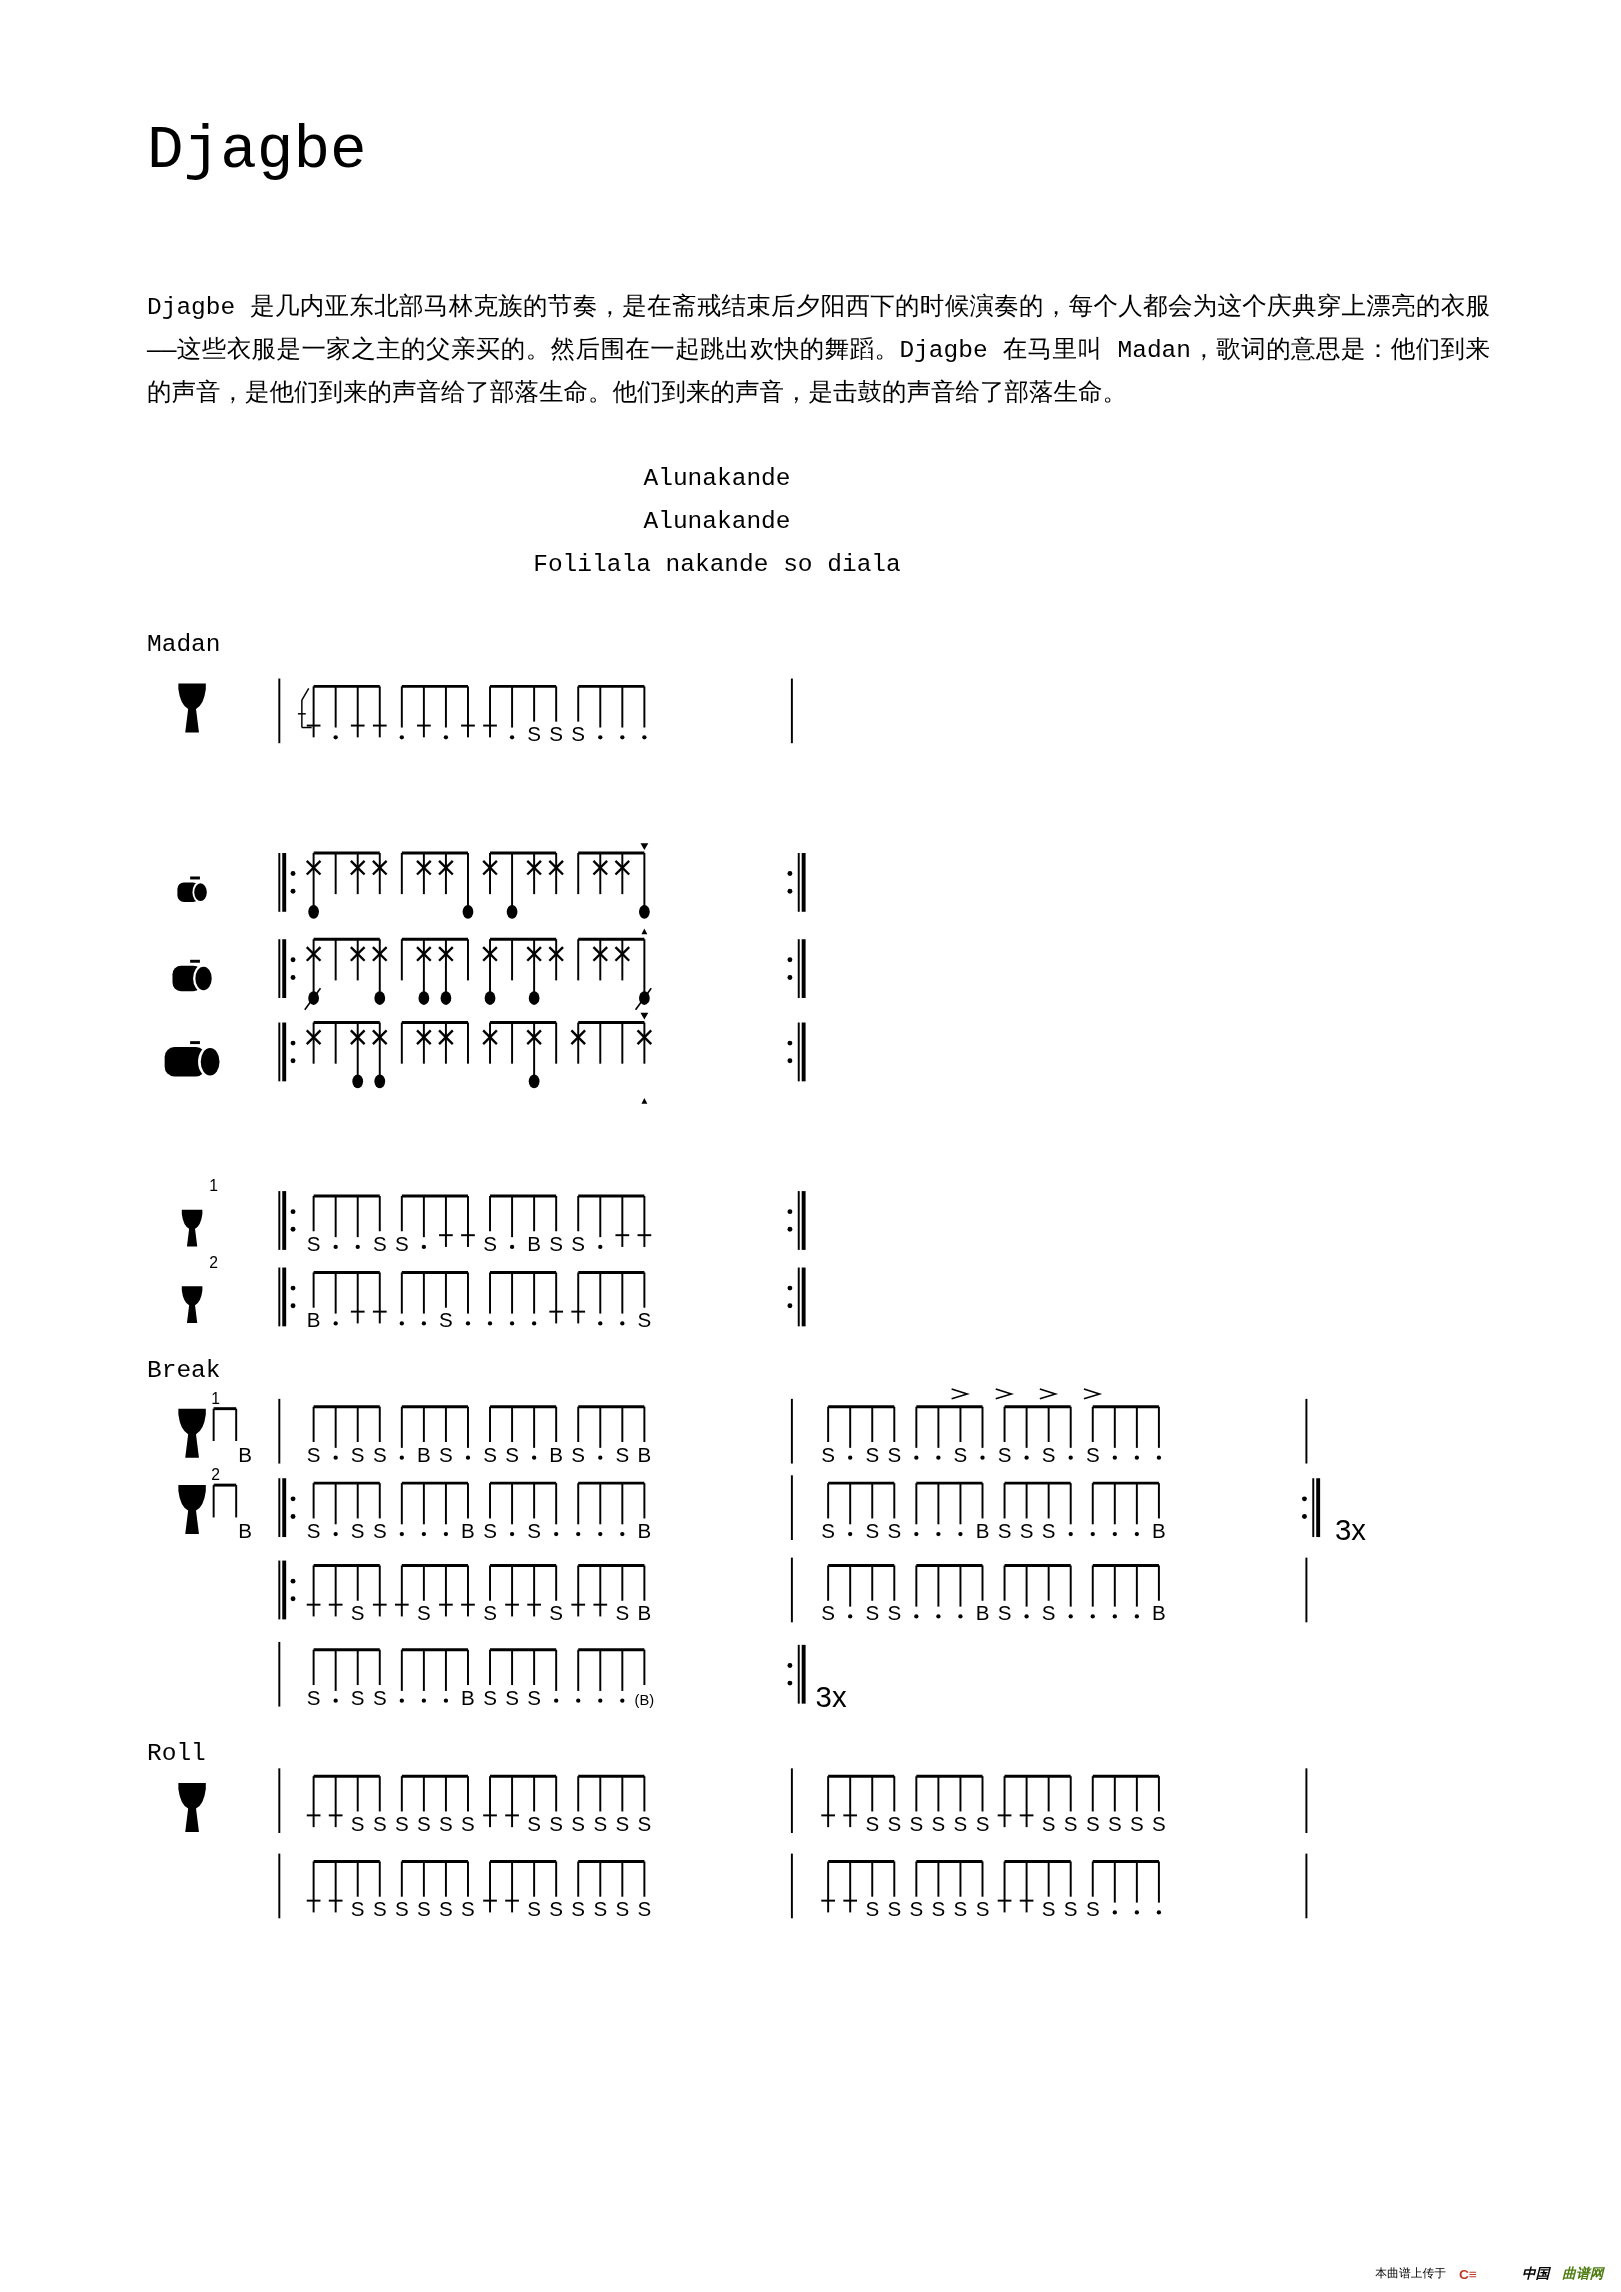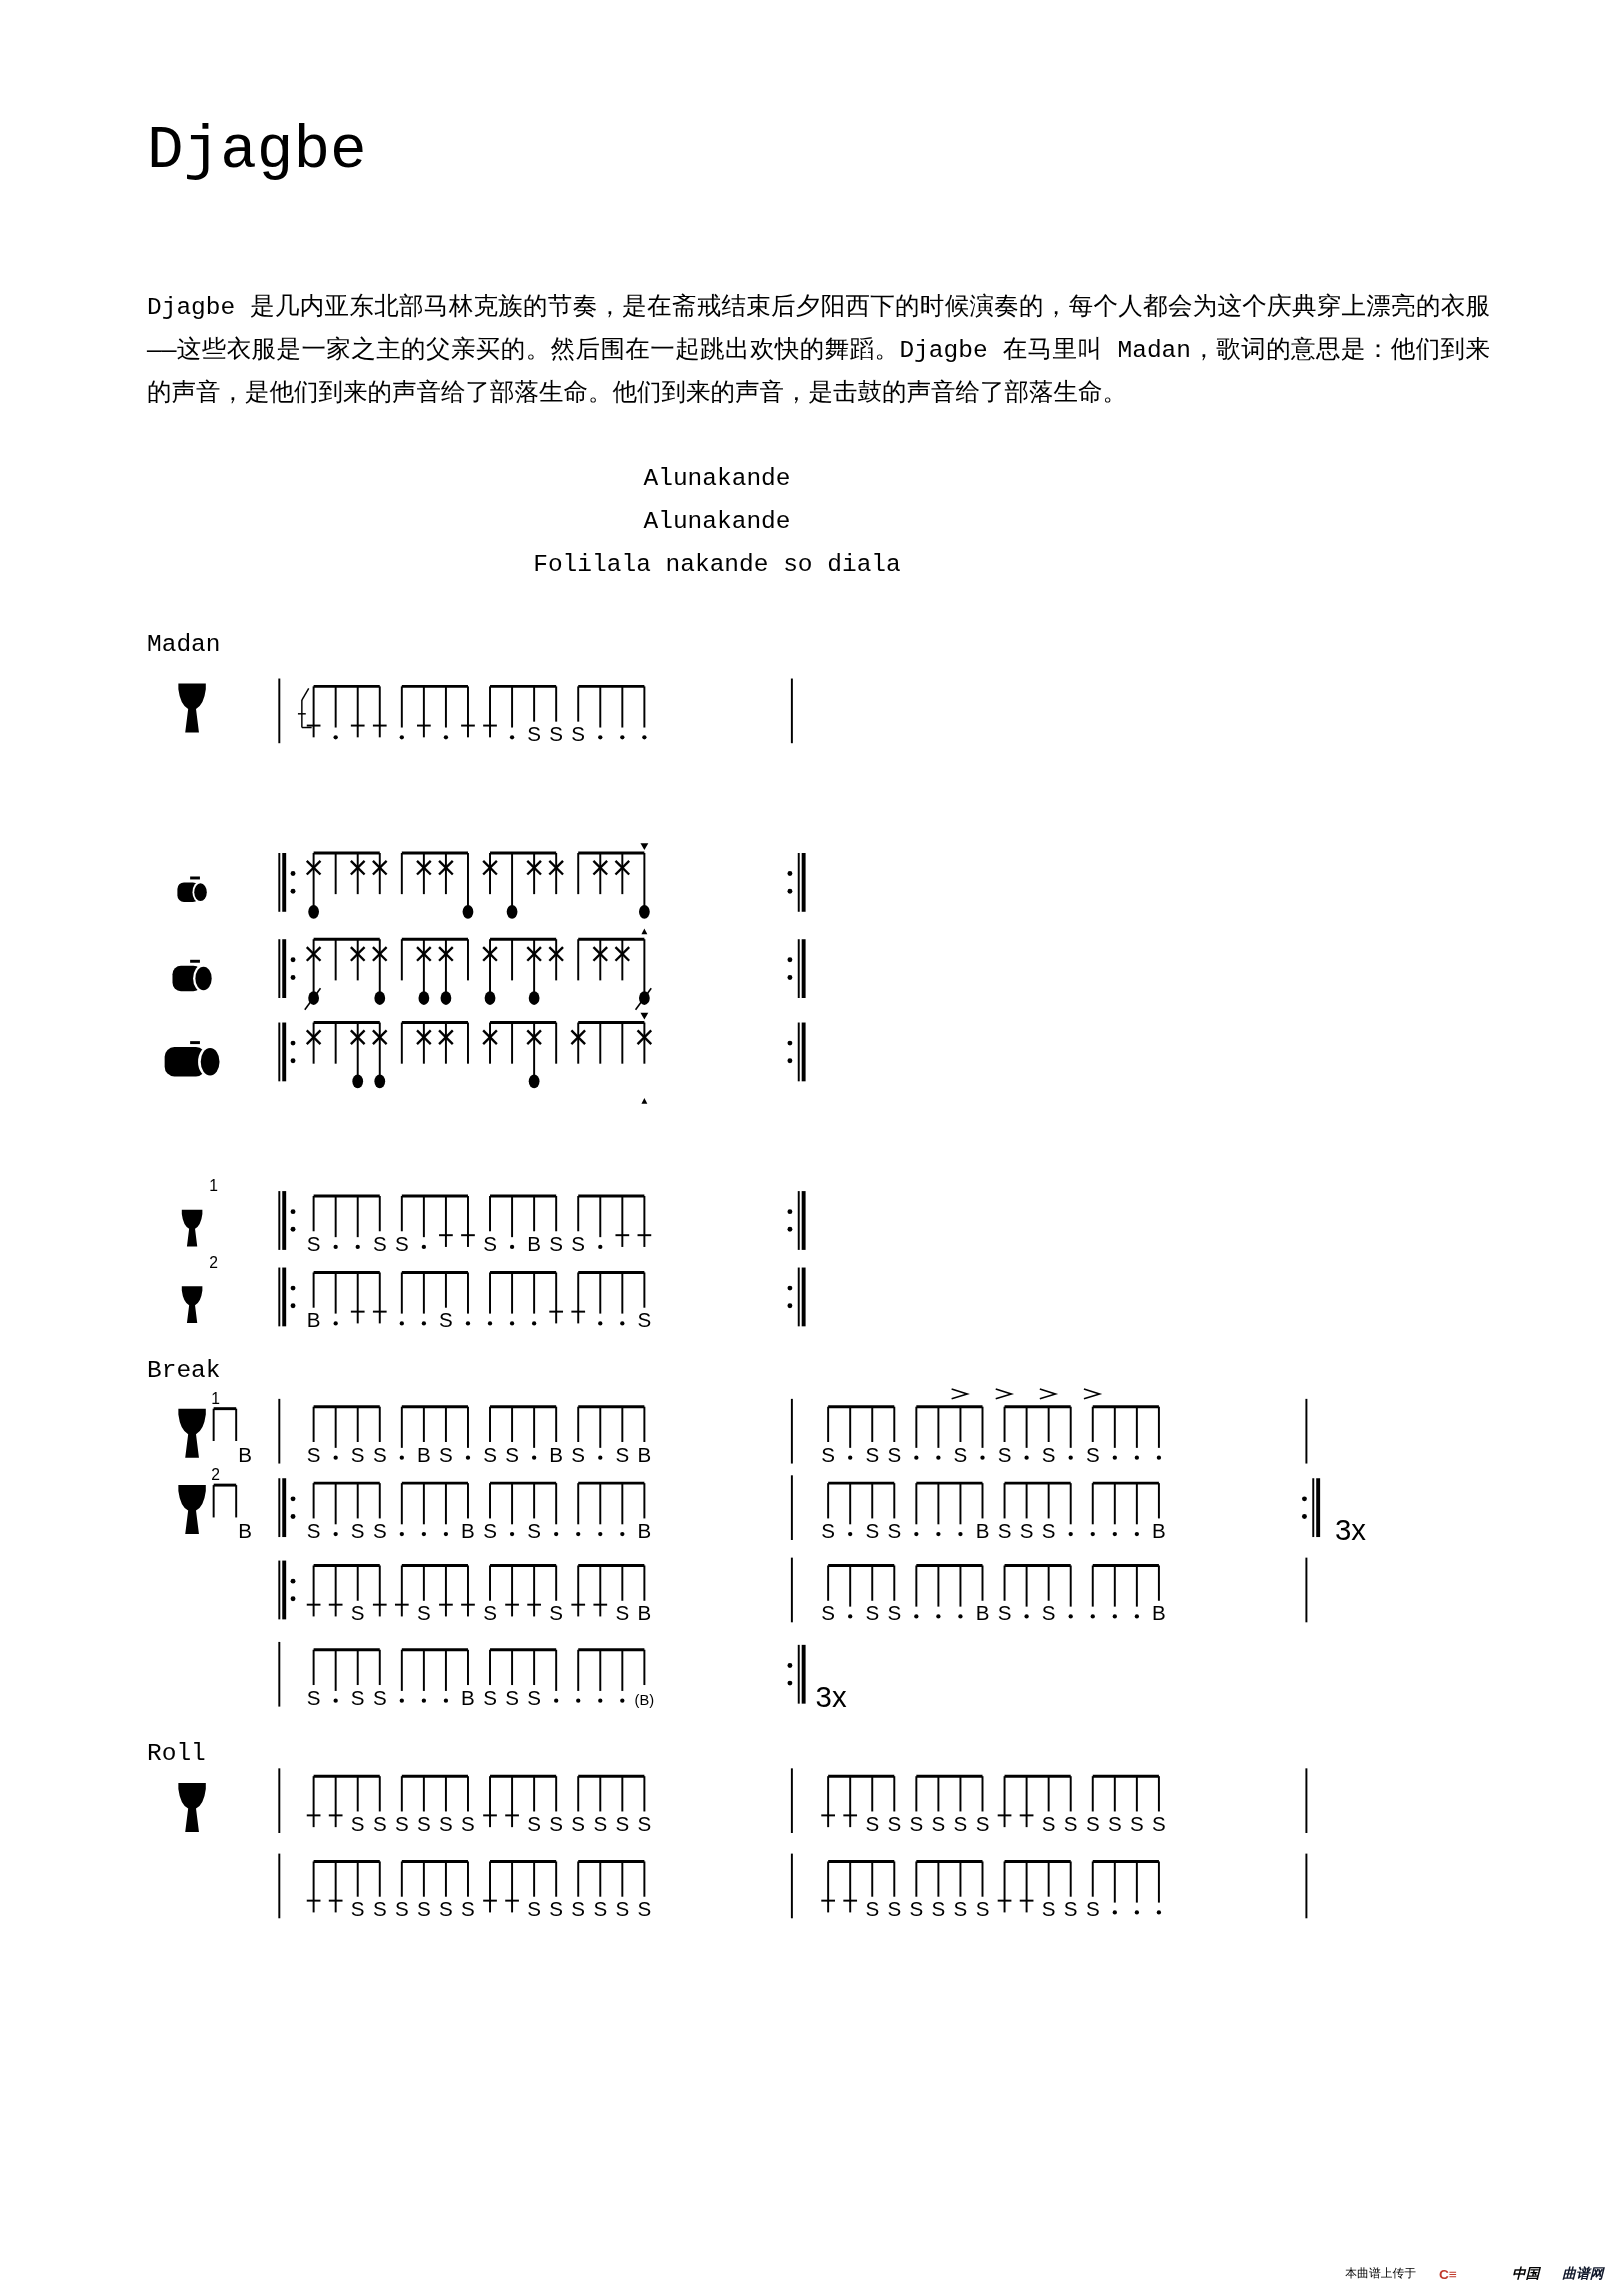--- a/index.html
+++ b/index.html
@@ -5,24 +5,24 @@
   html, body { margin: 0; padding: 0; background: #ffffff; }
   body { width: 1621px; height: 2293px; position: relative; overflow: hidden; color: #000; }
   .serif { font-family: Liberation Mono, monospace; }
   .sans { font-family: "Liberation Sans", "DejaVu Sans", sans-serif; }
   #title { position: absolute; left: 147px; top: 120px; font-size: 61px; line-height: 1; }
   #intro { position: absolute; left: 147px; top: 286px; width: 1343px; font-size: 24.5px; line-height: 43px; text-align: justify; }
   #lyrics { position: absolute; left: 0; top: 457px; width: 1434px; text-align: center; font-size: 24.5px; }
   #lyrics div { height: 43px; line-height: 43px; }
   .section-label { position: absolute; left: 147px; font-size: 24.5px; }
   #score { position: absolute; left: 0; top: 0; }
-  #footer { position: absolute; right: 17.6px; bottom: 9.8px; font-size: 11.8px; display: flex; align-items: center; gap: 23px; }
+  #footer { position: absolute; right: 17.6px; bottom: 9.8px; font-size: 11.8px; display: flex; align-items: center; gap: 13px; }
   #footer .brand-logo { color: #c0392b; font-weight: bold; font-size: 13.7px; }
   #footer .brand-1 { font-weight: bold; font-style: italic; font-size: 13.7px; margin-left: 32px; }
-  #footer .brand-2 { color: #0f172a; font-weight: bold; font-style: italic; font-size: 13.7px; }
+  #footer .brand-2 { color: #4d7c0f; font-weight: bold; font-style: italic; font-size: 13.7px; }
 </style>
 </head>
 <body>
 
 <div id="title" class="serif">Djagbe</div>
 <div id="intro" class="serif">Djagbe 是几内亚东北部马林克族的节奏，是在斋戒结束后夕阳西下的时候演奏的，每个人都会为这个庆典穿上漂亮的衣服——这些衣服是一家之主的父亲买的。然后围在一起跳出欢快的舞蹈。Djagbe 在马里叫 Madan，歌词的意思是：他们到来的声音，是他们到来的声音给了部落生命。他们到来的声音，是击鼓的声音给了部落生命。</div>
 <div id="lyrics" class="serif">
   <div>Alunakande</div>
   <div>Alunakande</div>
   <div>Folilala nakande so diala</div>

